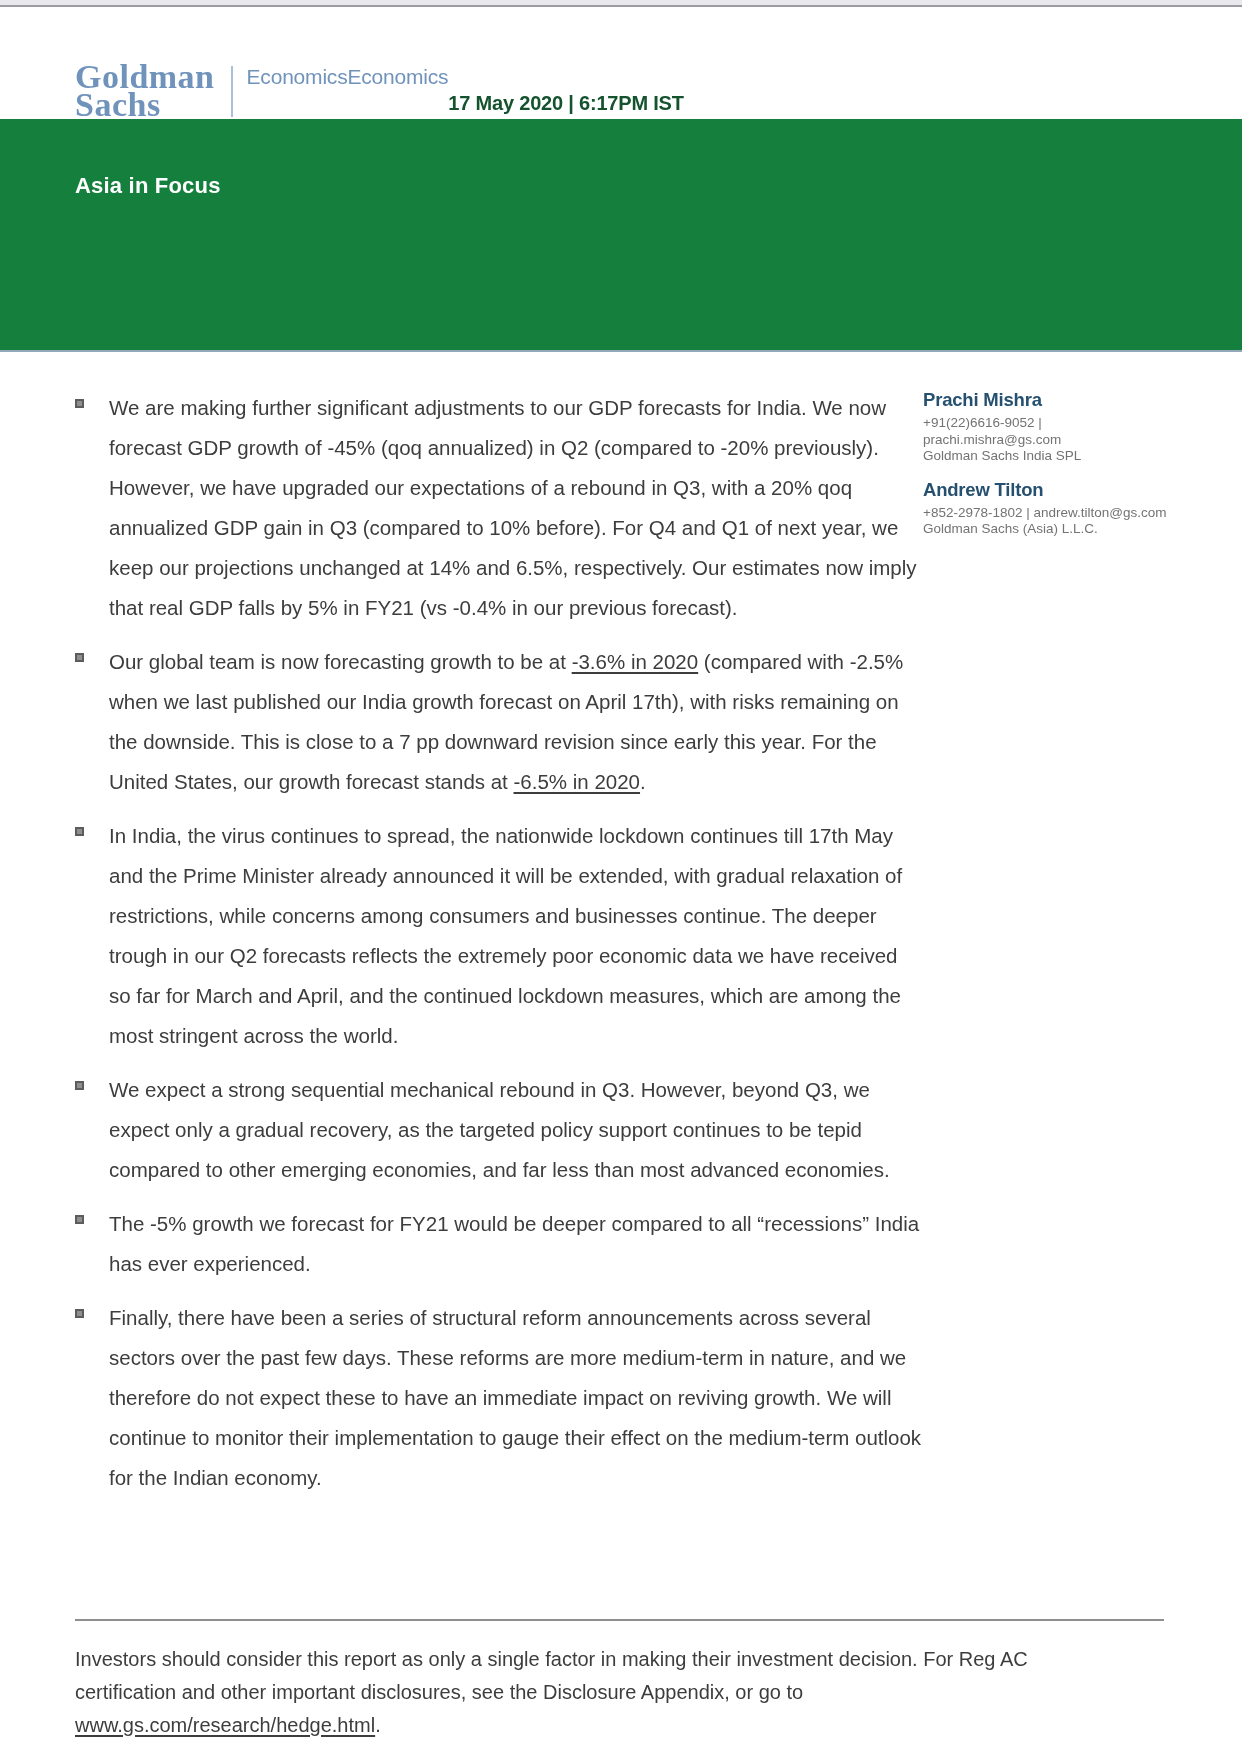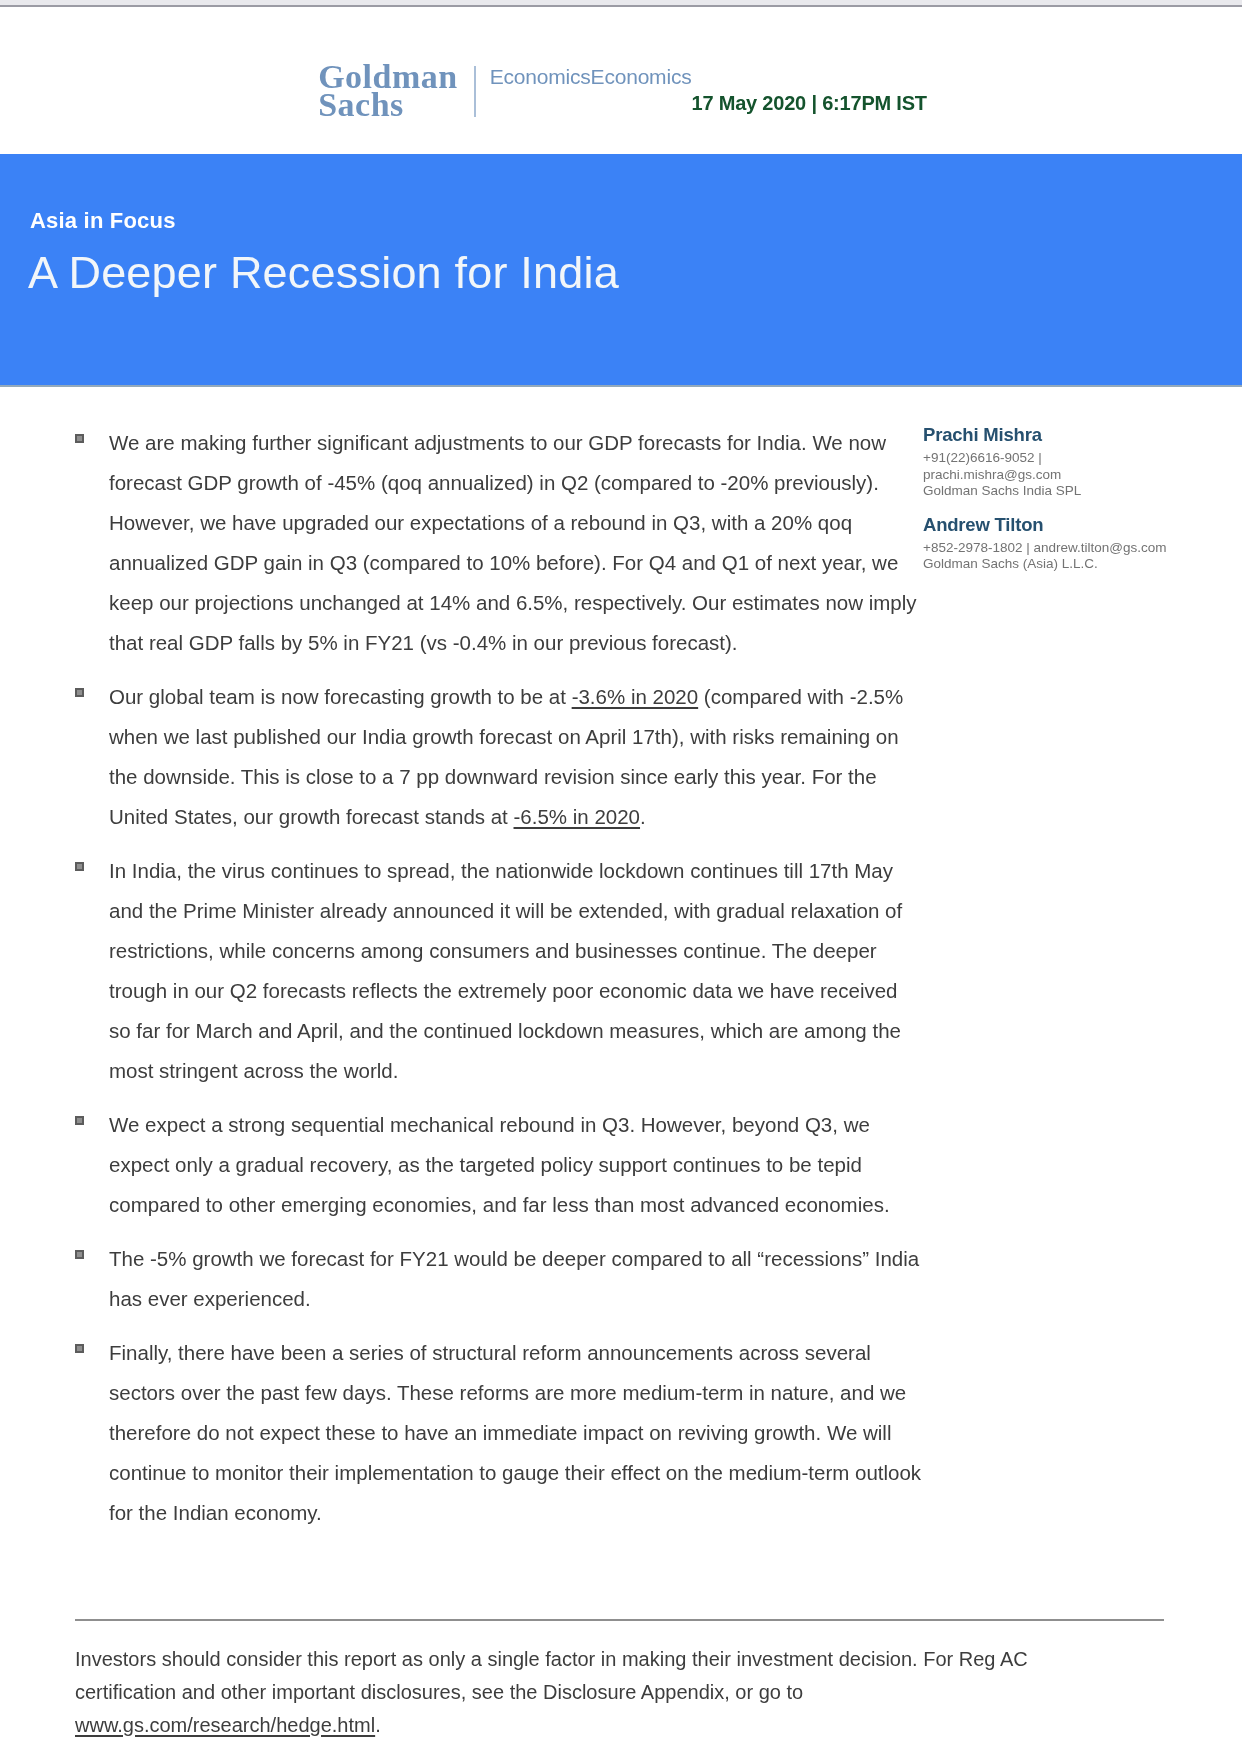--- a/index.html
+++ b/index.html
@@ -16,21 +16,21 @@
   
   .top-strip {
     height: 7px;
     background: #e9e9ed;
     border-bottom: 2px solid #9b9ba4;
   }
 
   
   .header {
     display: flex;
-    justify-content: center;
+    justify-content: flex-start;
     align-items: flex-end;
     padding: 44px 72px 0 75px;
     height: 112px;
   }
   .logo { display: flex; color: #7093bc; }
   .logo-name {
     font-family: "Liberation Serif", "DejaVu Serif", serif;
     font-weight: bold;
     font-size: 34px;
     line-height: 0.82;
@@ -51,25 +51,24 @@
   .datetime {
     font-size: 20px;
     font-weight: bold;
     letter-spacing: -0.2px;
     color: #14532d;
     padding-bottom: 4px;
   }
 
   
   .banner {
-    margin-top: 35px;
     height: 233px;
-    background: #3b82f6;
+    background: #15803d;
     border-bottom: 2px solid #93a9bb;
-    padding-left: 30px;
+    padding-left: 75px;
   }
   .kicker {
     padding-top: 54px;
     font-size: 22px;
     font-weight: bold;
     color: #ffffff;
     letter-spacing: 0.2px;
   }
   .title {
     margin: 13px 0 0 -2px;
@@ -148,21 +147,20 @@
       <div class="logo-dept">
         <span>Economics</span>
         <span>Economics</span>
       </div>
     </div>
     <div class="datetime">17 May 2020 | 6:17PM IST</div>
   </header>
 
   <section class="banner">
     <div class="kicker">Asia in Focus</div>
-    <h1 class="title">A Deeper Recession for India</h1>
   </section>
 
   <section class="content">
 
     <div class="main">
 
       <div class="bullet">
         <span class="marker"></span>
         <p class="btext"><span>We are making further significant adjustments to our GDP forecasts for India. We now forecast GDP growth of -45% (qoq annualized) in Q2 (compared to -20% previously). However, we have upgraded our expectations of a rebound in Q3, with a 20% qoq annualized GDP gain in Q3 (compared to 10% before). For Q4 and Q1 of next year, we keep our projections unchanged at 14% and 6.5%, respectively. Our estimates now imply that real GDP falls by 5% in FY21 (vs -0.4% in our previous forecast).</span></p>
       </div>

